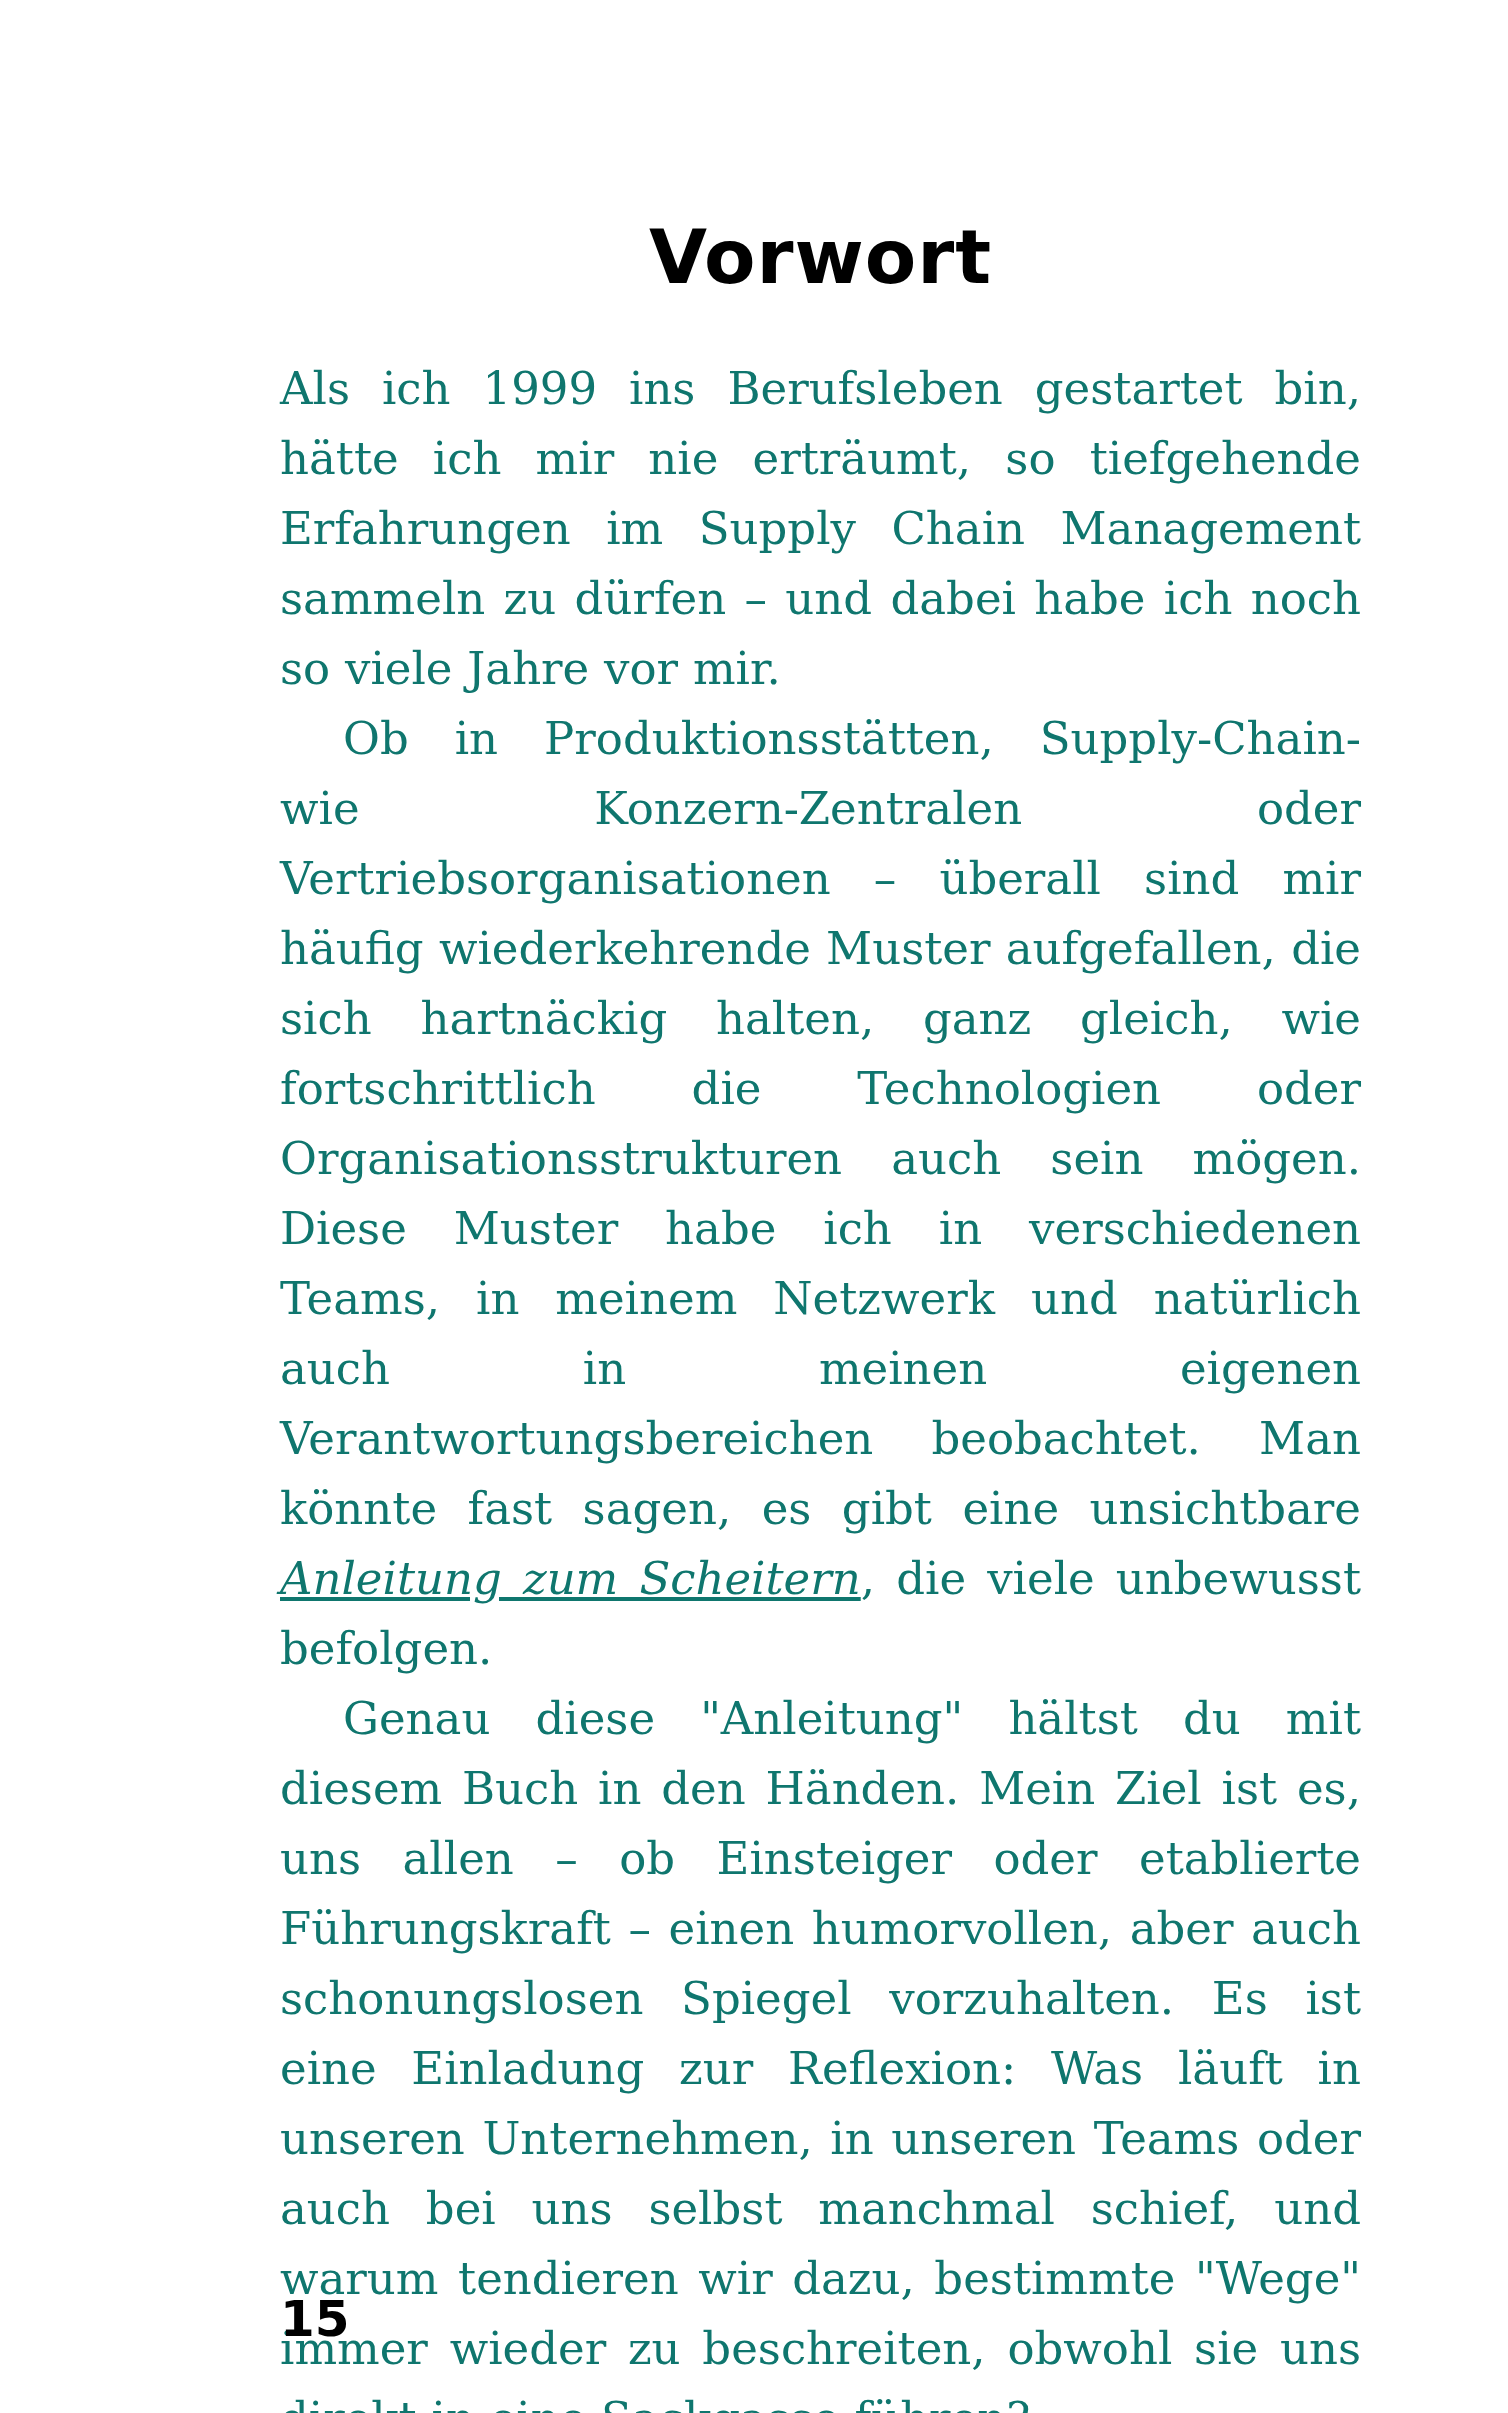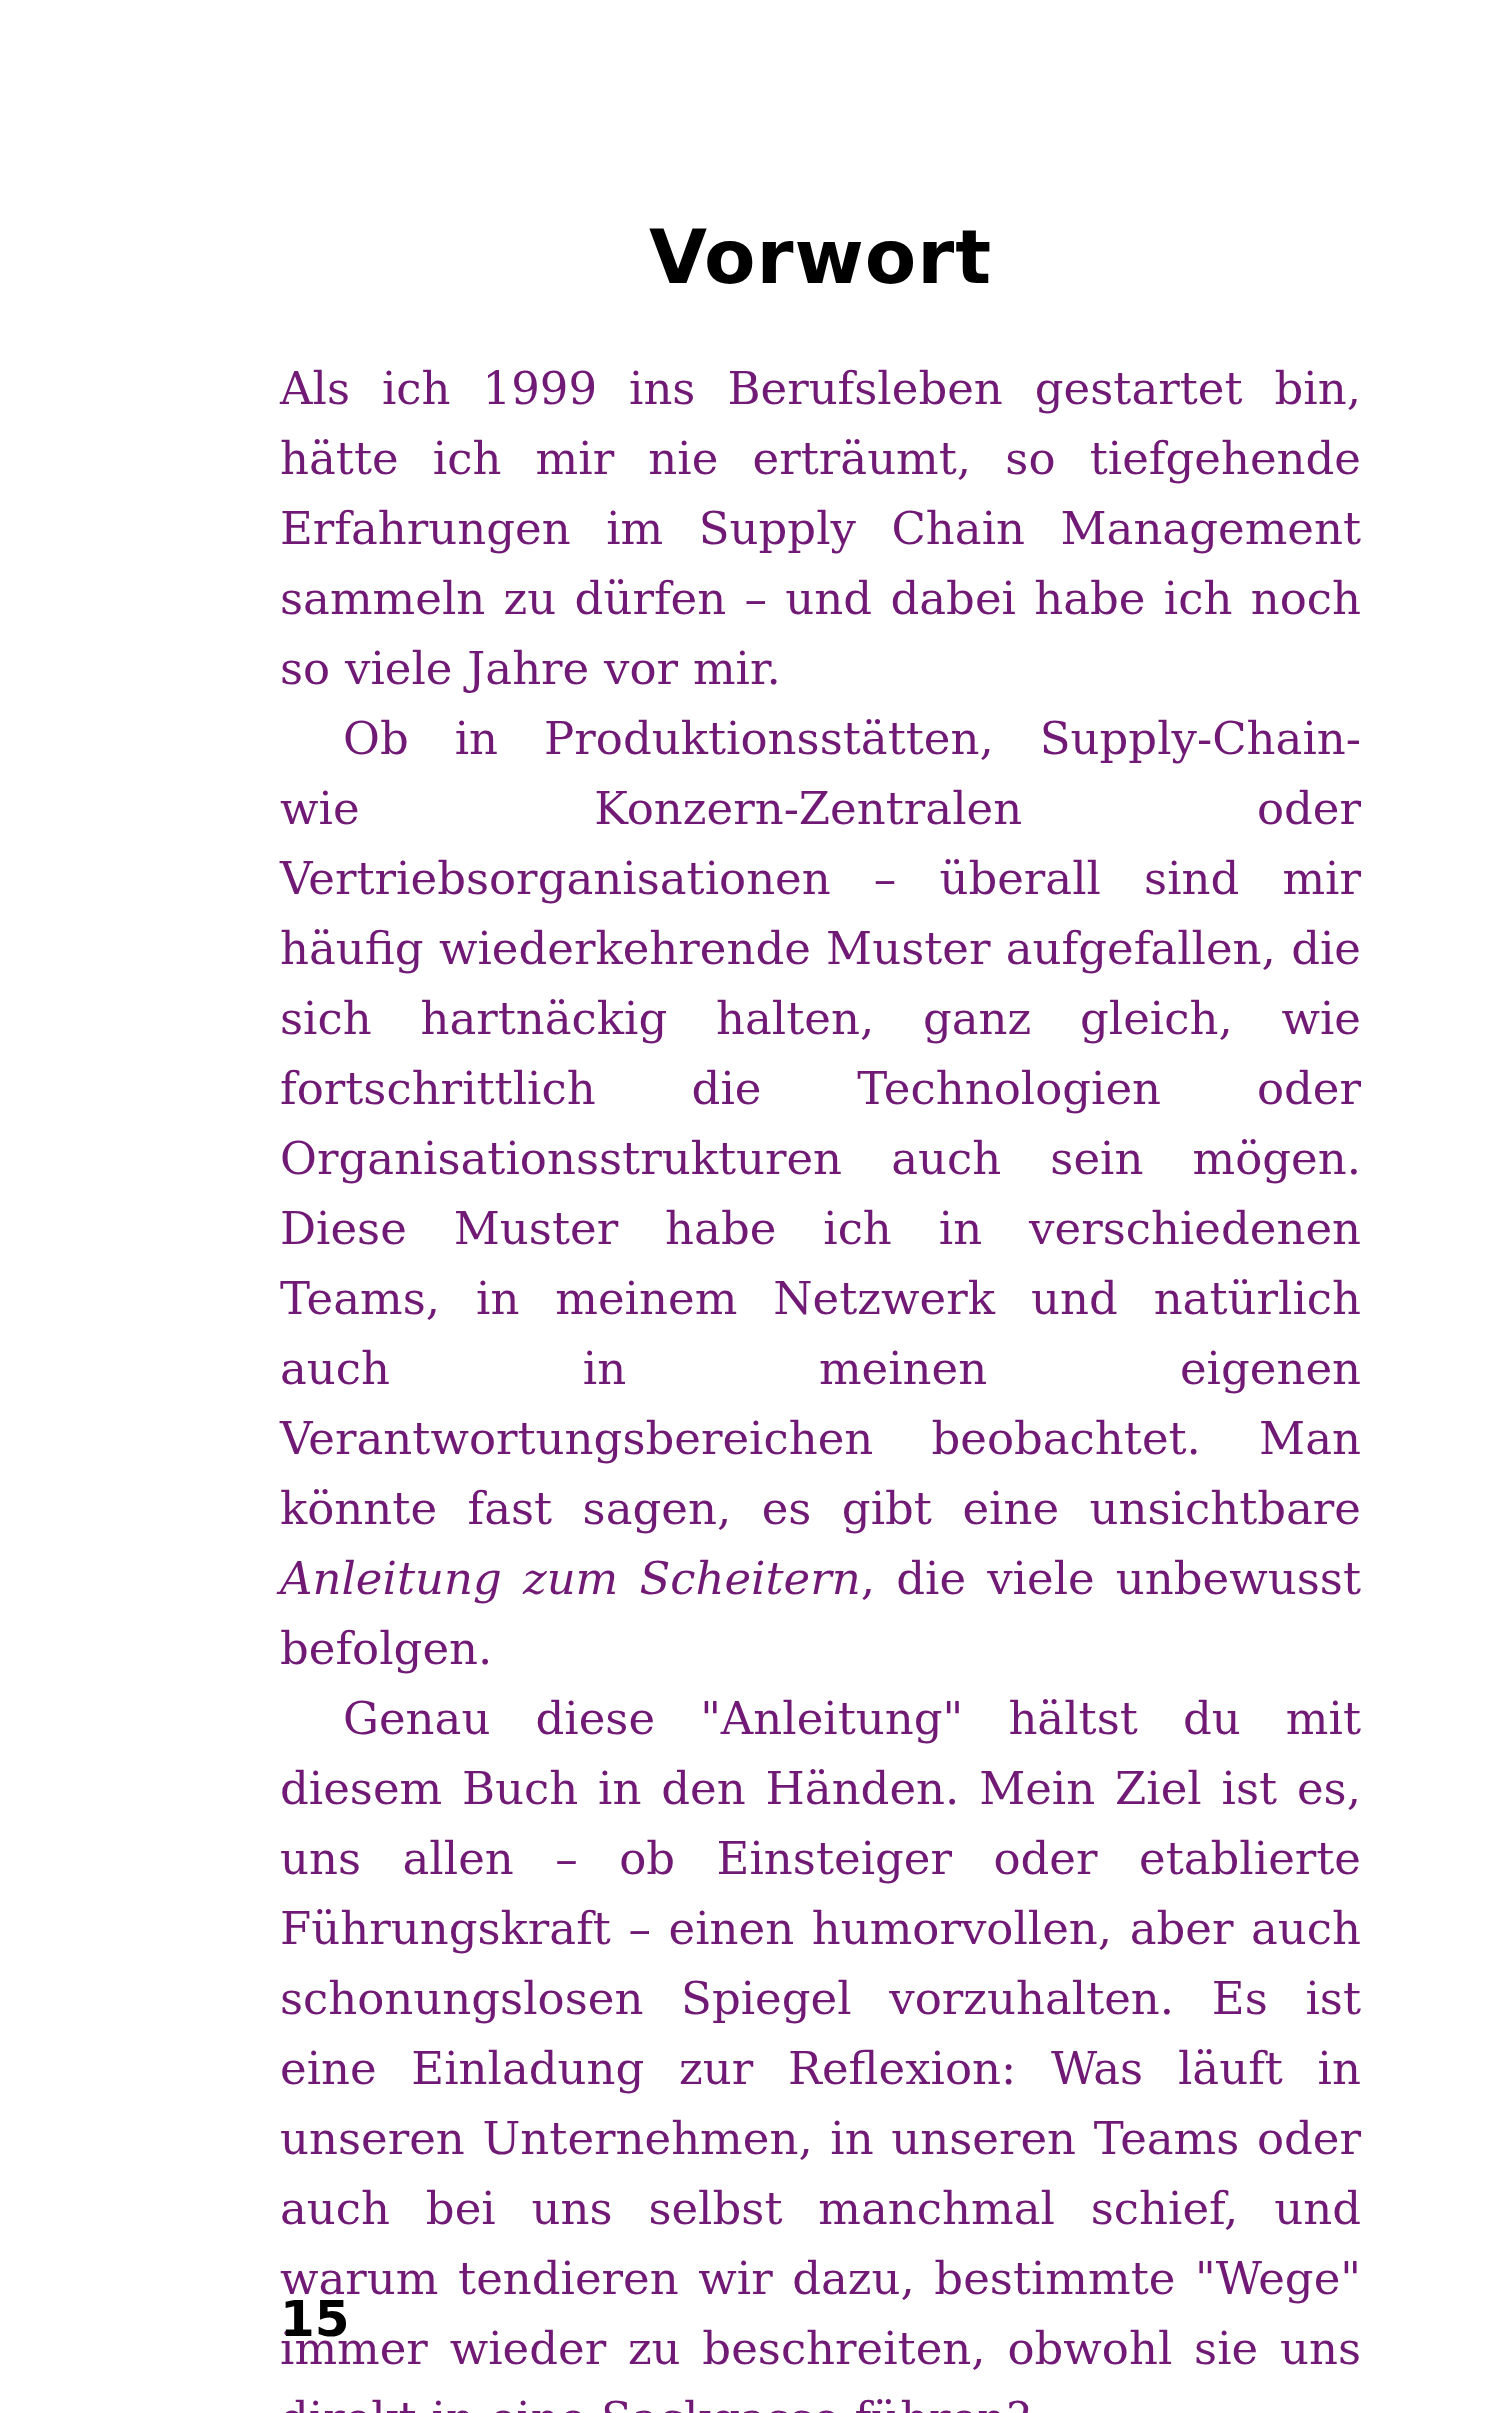--- a/index.html
+++ b/index.html
@@ -30,28 +30,29 @@
     letter-spacing: 1px;
     margin: 0 0 55px 0;
     color: #000000;
   }
   .para {
     font-family: "DejaVu Serif", serif;
     font-size: 45px;
     line-height: 70px;
     text-align: justify;
     margin: 0;
-    color: #701a75;
+    color: #0f766e;
     word-spacing: 0.5px;
   }
   .para.indent {
     text-indent: 63px;
   }
   .run-italic {
     font-style: italic;
+    text-decoration: underline;
   }
   .pagenum {
     position: absolute;
     left: 280px;
     top: 2290px;
     width: 1081px;
     text-align: left;
     font-family: "DejaVu Sans", sans-serif;
     font-weight: bold;
     font-size: 50px;

